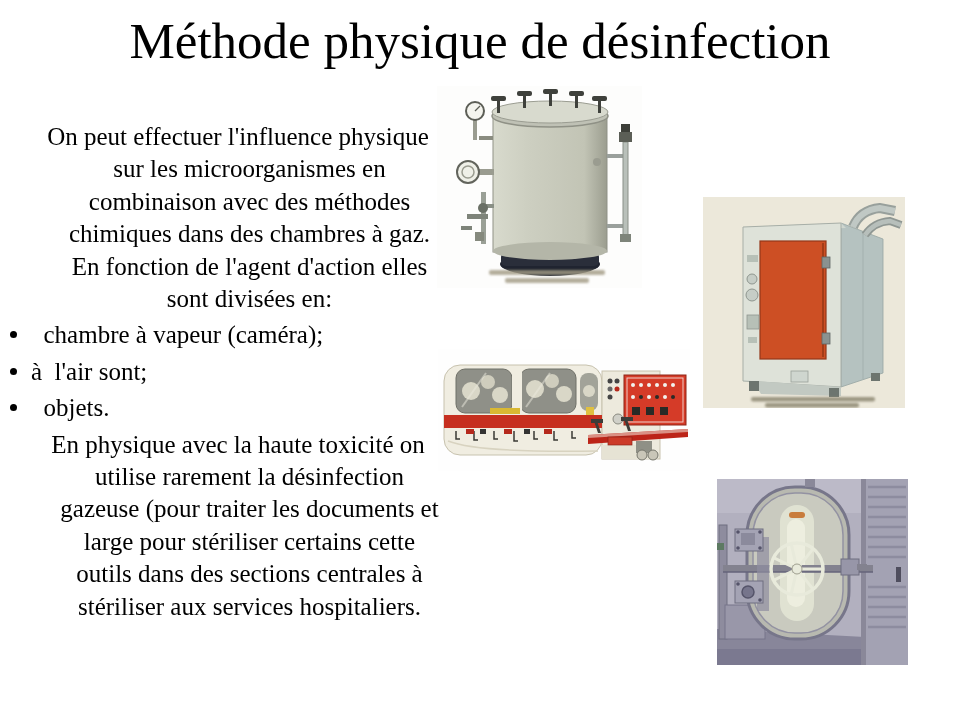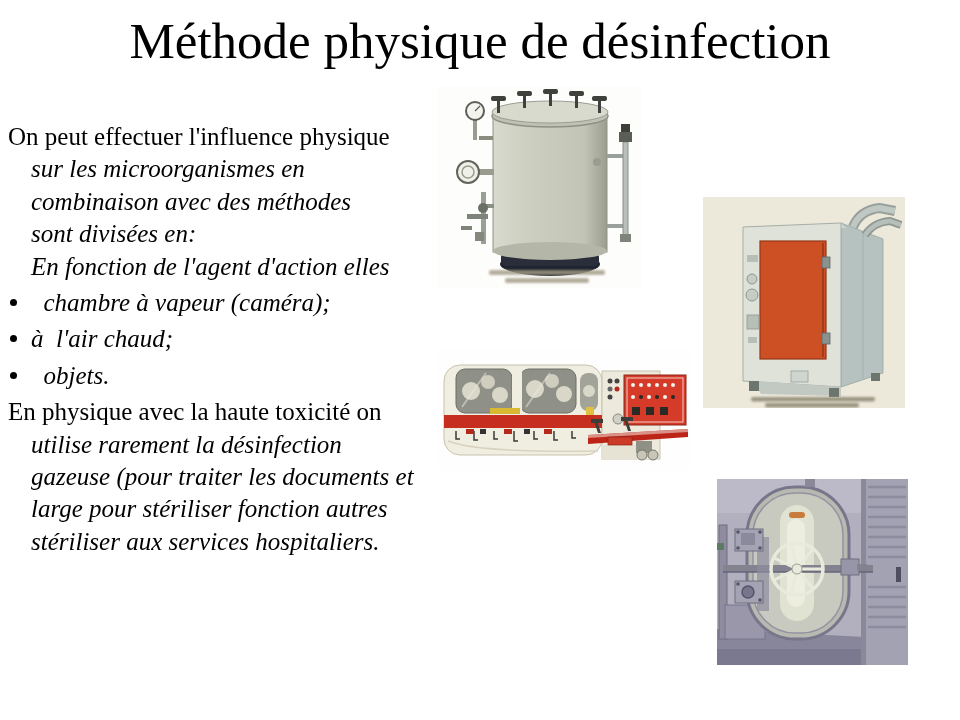--- a/index.html
+++ b/index.html
@@ -9,23 +9,23 @@
   }
   .title{
     position:absolute;top:10px;left:0;width:100%;margin:0;
     text-align:center;font-size:51px;font-weight:400;line-height:62px;
     letter-spacing:0px;white-space:pre;
   }
   .body-text{
     position:absolute;left:8px;top:121px;width:460px;
     font-size:25px;line-height:32.4px;
   }
-  .para .line{white-space:pre;}
-  .para .line + .line{padding-left:23px;font-style:italic;}
-  .bullets{list-style:none;margin:4px 0 0 0;padding:0;font-style:italic;}
+  .para .line{white-space:pre;text-align:center;}
+  .para .line + .line{padding-left:23px;}
+  .bullets{list-style:none;margin:4px 0 0 0;padding:0;}
   .bullets li{position:relative;padding-left:23px;margin:0 0 4px 0;line-height:32.4px;}
   .bullets .dot{
     position:absolute;left:2px;top:12px;width:7px;height:7px;border-radius:50%;
     background:#000;
   }
   .bullets .btxt{white-space:pre;}
   figure{position:absolute;margin:0;padding:0;}
   figure svg{display:block;width:100%;height:100%;}
   #fig-autoclave{left:437px;top:86px;width:205px;height:202px;}
   #fig-chamber{left:703px;top:197px;width:202px;height:211px;}
@@ -37,44 +37,46 @@
 
 <div class="slide">
 
   <h1 class="title">Méthode physique de désinfection</h1>
 
   <div class="body-text">
     <div class="para">
         <div class="line">On peut effectuer l'influence physique</div>
         <div class="line">sur les microorganismes en</div>
         <div class="line">combinaison avec des méthodes</div>
+        <div class="line">chimiques dans des chambres à gaz.</div>
+        <div class="line">En fonction de l'agent d'action elles</div>
         <div class="line">sont divisées en:</div>
-        <div class="line">En fonction de l'agent d'action elles</div>
       </div>
 
     <ul class="bullets">
         <li>
         <span class="dot"></span>
         <span class="btxt">  chambre à vapeur (caméra);</span>
       </li>
         <li>
         <span class="dot"></span>
-        <span class="btxt">à  l'air chaud;</span>
+        <span class="btxt">à  l'air sont;</span>
       </li>
         <li>
         <span class="dot"></span>
         <span class="btxt">  objets.</span>
       </li>
       </ul>
 
     <div class="para">
         <div class="line">En physique avec la haute toxicité on</div>
         <div class="line">utilise rarement la désinfection</div>
         <div class="line">gazeuse (pour traiter les documents et</div>
-        <div class="line">large pour stériliser fonction autres</div>
+        <div class="line">large pour stériliser certains cette</div>
+        <div class="line">outils dans des sections centrales à</div>
         <div class="line">stériliser aux services hospitaliers.</div>
       </div>
   </div>
 
   <figure id="fig-autoclave">
     <svg viewBox="0 0 205 202" xmlns="http://www.w3.org/2000/svg">
       <defs>
         <linearGradient id="cyl" x1="0" y1="0" x2="1" y2="0">
           <stop offset="0" stop-color="#d8dacd"></stop>
           <stop offset="0.3" stop-color="#cdcfc1"></stop>

